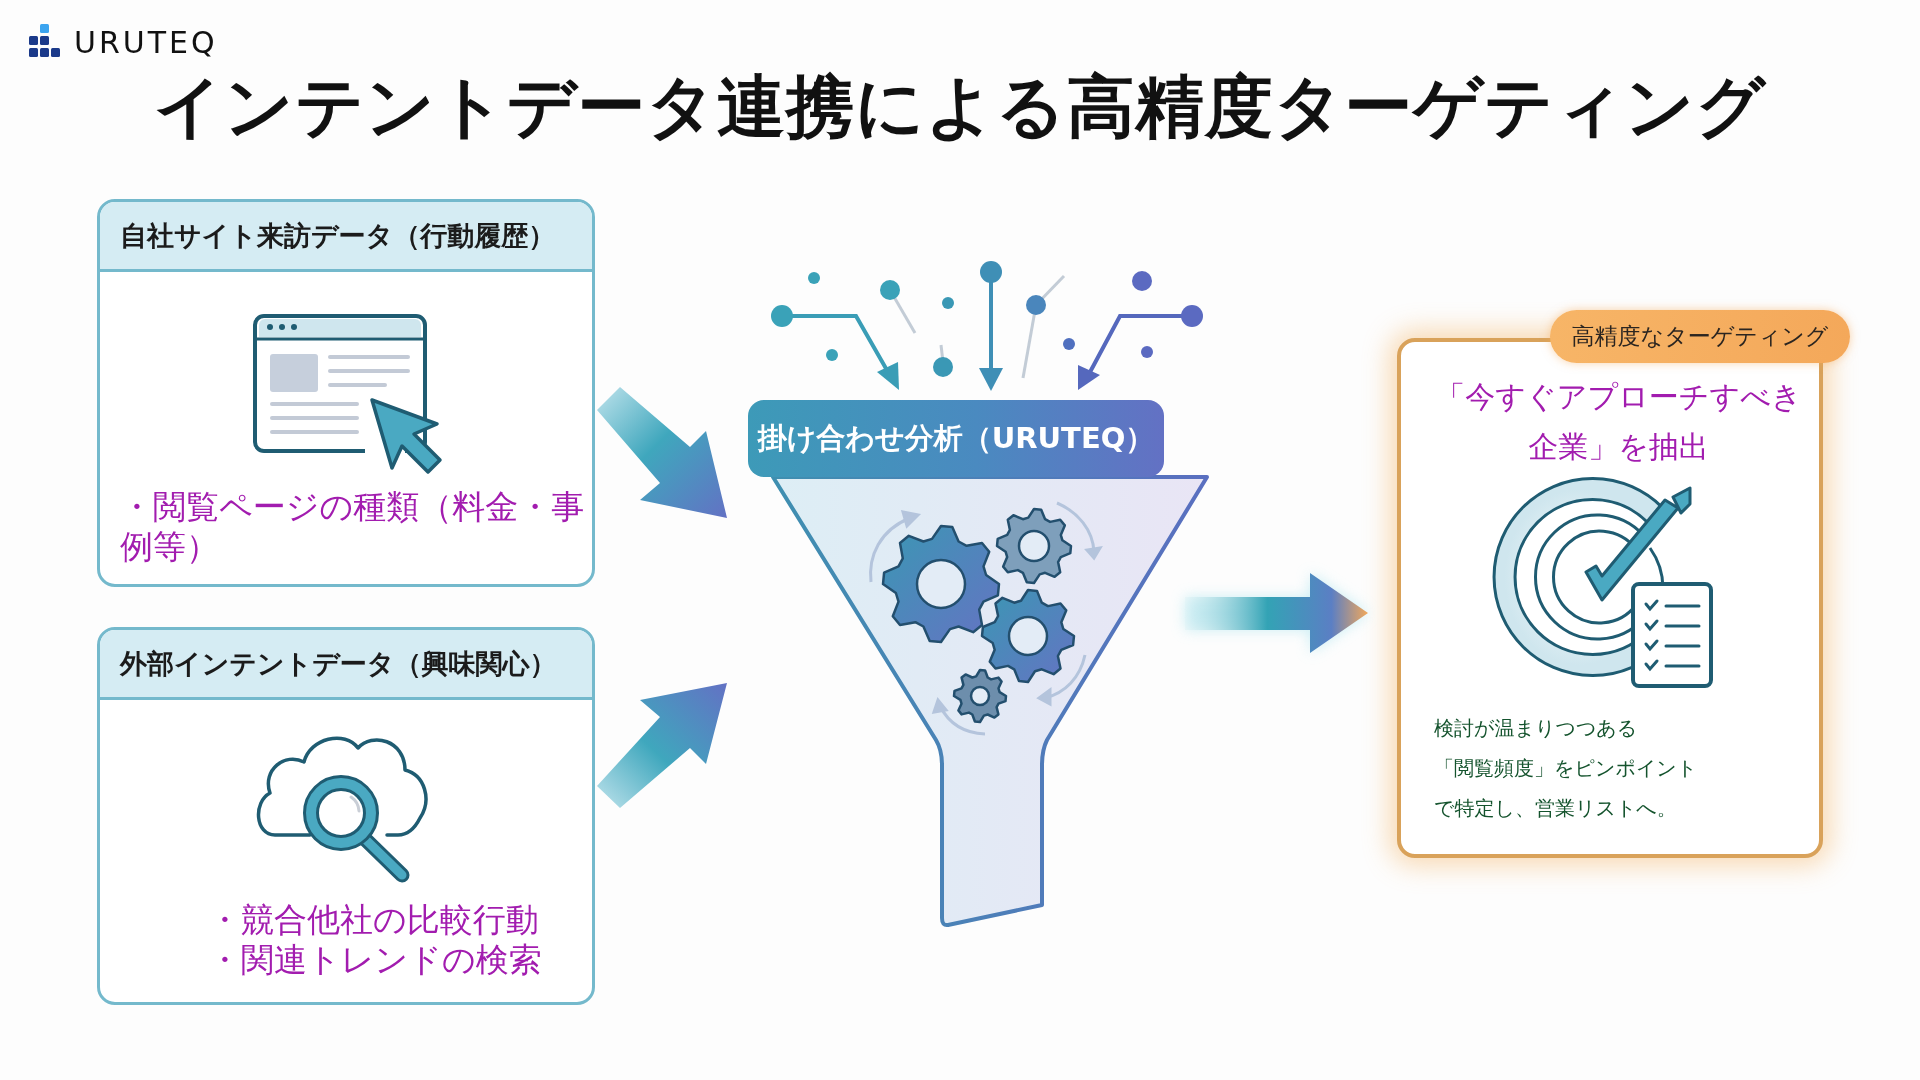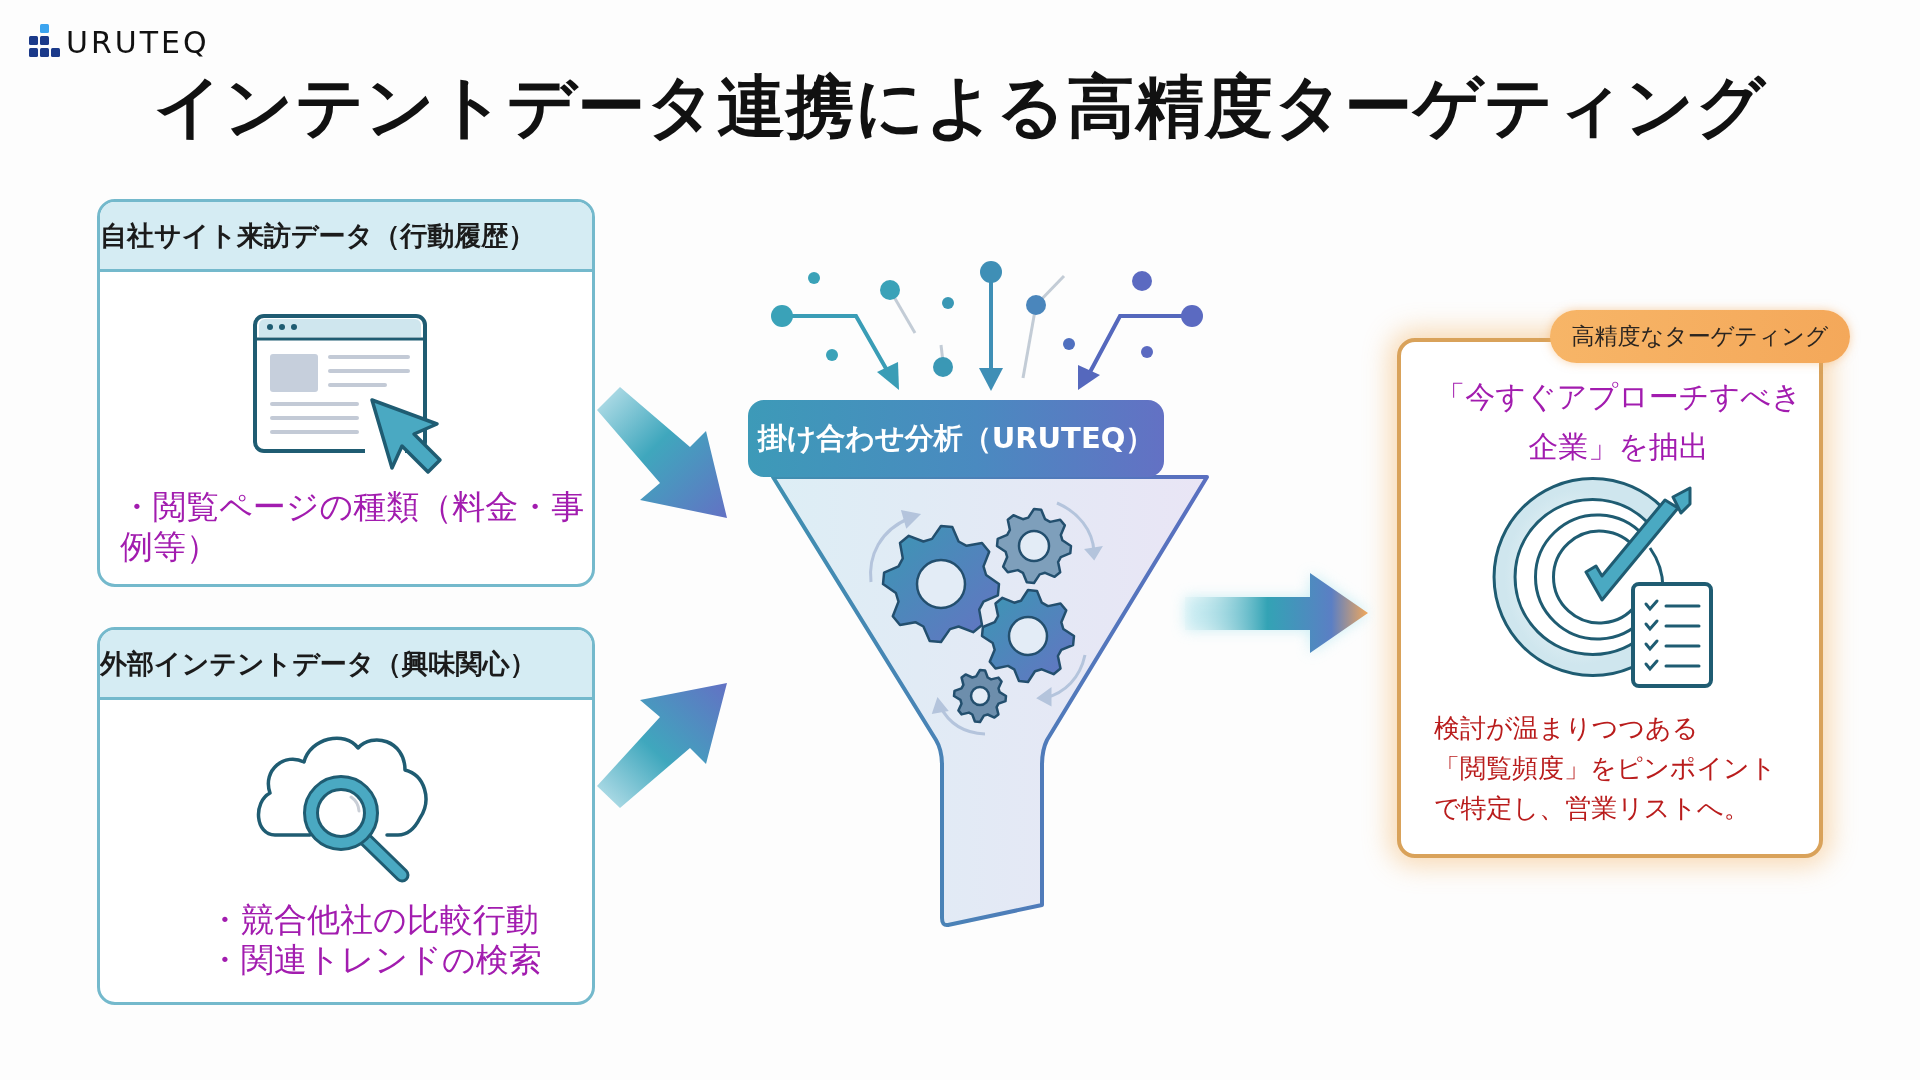--- a/index.html
+++ b/index.html
@@ -4,37 +4,37 @@
 <style>
   html, body { margin:0; padding:0; }
   body {
     width:1920px; height:1080px; position:relative; overflow:hidden;
     background:#fdfdfd;
     font-family:"DejaVu Sans","Liberation Sans",sans-serif;
     color:#1e1e1e;
   }
   .abs { position:absolute; }
   
-  #logo { left:26px; top:22px; height:40px; display:flex; align-items:center; gap:2px; }
+  #logo { left:26px; top:22px; height:40px; display:flex; align-items:center; gap:10px; }
   #logo-text { font-size:30px; letter-spacing:3px; color:#111; font-family:"DejaVu Sans",sans-serif; }
   
   #page-title {
     left:0; width:1920px; top:62px; text-align:center;
     font-size:68px; font-weight:bold; color:#111; letter-spacing:1px;
   }
   
   .src-box {
     position:absolute; left:97px; width:498px;
     border:3px solid #74b9cc; border-radius:18px; background:#fff;
     box-sizing:border-box; overflow:hidden;
   }
   .src-head {
     height:70px; background:#d5ecf3; border-bottom:3px solid #74b9cc;
     box-sizing:border-box; display:flex; align-items:center;
-    font-size:27px; font-weight:bold; color:#1b1b1b;
+    padding-left:20px; font-size:27px; font-weight:bold; color:#1b1b1b;
   }
   .src-list { position:absolute; font-size:33px; line-height:40px; color:#a21caf; }
   .src-list div::before { content:"・"; }
   
   #funnel-head {
     left:748px; top:400px; width:416px; height:77px;
     border-radius:16px;
     background:linear-gradient(90deg,#3d9ab8 0%,#4a8ac0 55%,#6371c4 100%);
     color:#fff; font-size:29px; font-weight:bold;
     display:flex; align-items:center; justify-content:center;
@@ -51,21 +51,21 @@
     background:linear-gradient(90deg,#f7b567,#f4a85a);
     box-shadow:0 0 10px rgba(245,170,90,0.5);
     display:flex; align-items:center; justify-content:center;
     font-size:23px; font-weight:normal; color:#2b2520;
   }
   #result-heading {
     left:1397px; width:443px; top:372px; text-align:center;
     font-size:30px; font-weight:normal; line-height:50px; color:#a21caf;
   }
   #result-desc {
-    left:1434px; top:708px; font-size:26px; line-height:40px; color:#b91c1c;
+    left:1434px; top:708px; font-size:20px; line-height:40px; color:#14532d;
   }
   svg { position:absolute; left:0; top:0; overflow:visible; }
 </style>
 </head>
 <body>
 
 <div id="logo" class="abs">
   <svg width="38" height="36" style="position:static">
     <rect x="14" y="0" width="9" height="9" rx="1.5" fill="#3ba4ef"></rect>
     <rect x="3" y="12" width="9" height="9" rx="1.5" fill="#1b3a8a"></rect>

